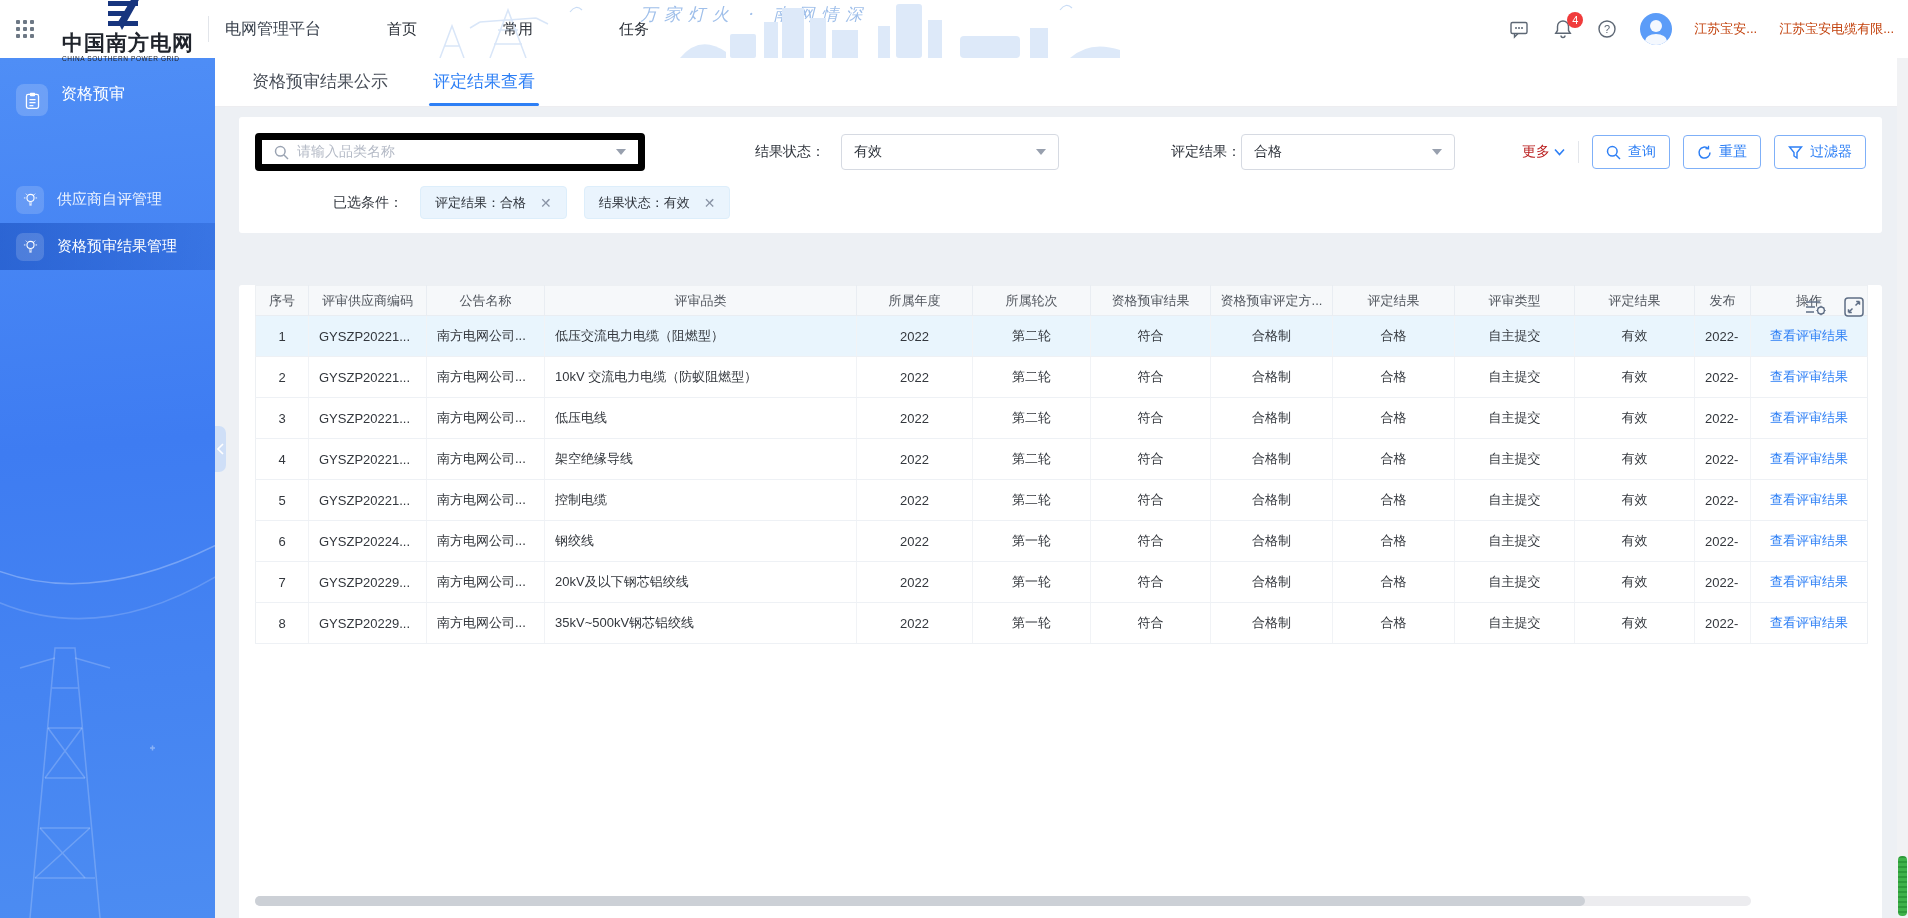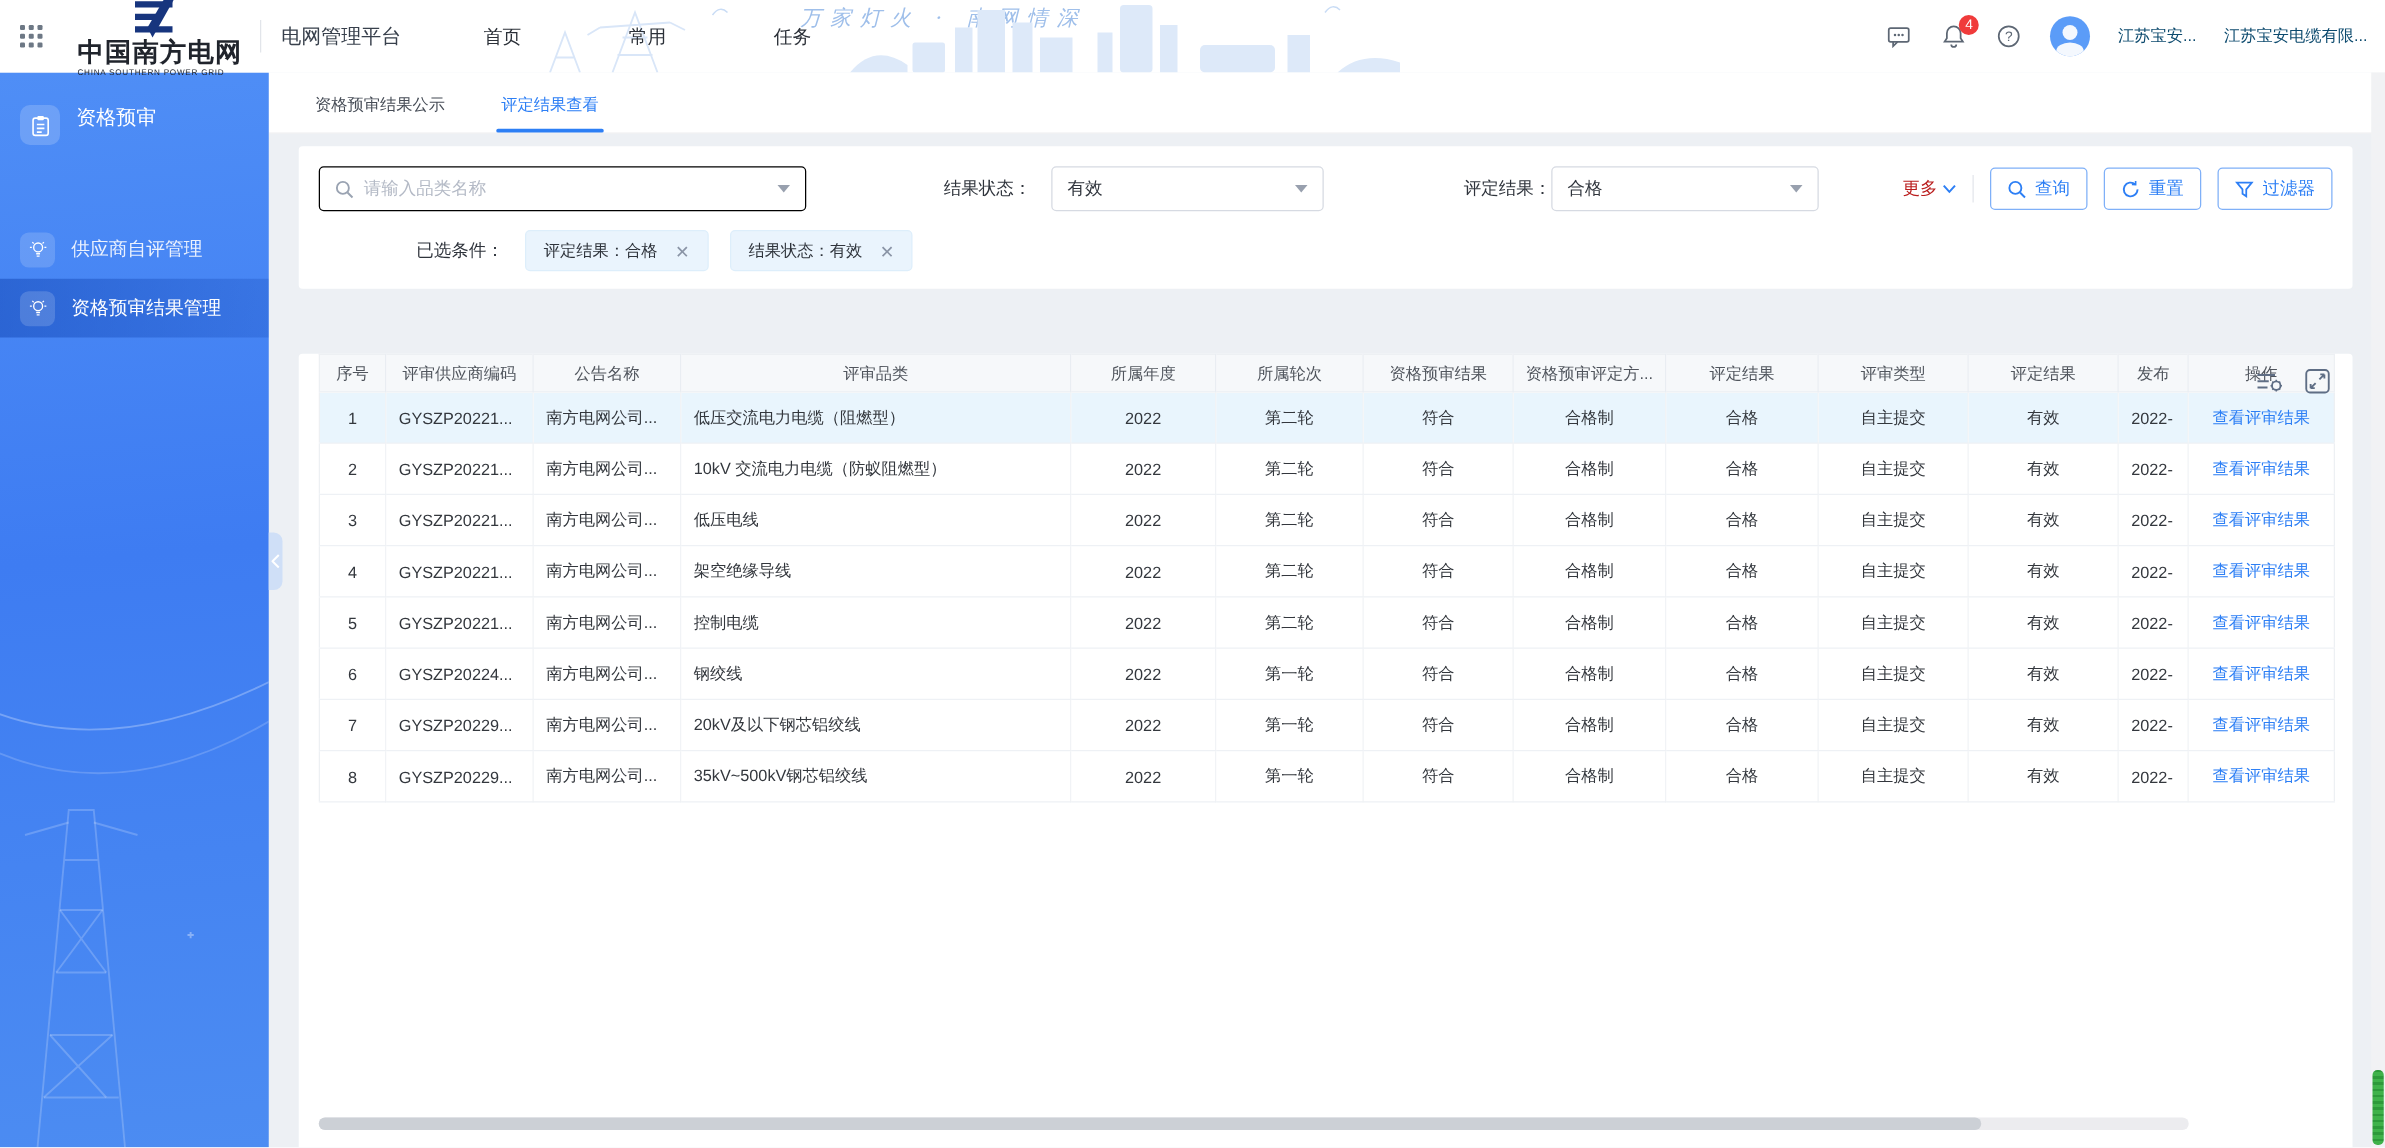--- a/index.html
+++ b/index.html
@@ -21,47 +21,47 @@
   .platform-title{font-size:16px;color:#38404c;}
   .topnav{display:flex;align-items:center;margin-left:66px;gap:86px;position:relative;z-index:2;}
   .nav-item{font-size:15px;color:#2b3038;cursor:pointer;}
   .top-right{position:absolute;right:14px;top:0;height:58px;display:flex;align-items:center;gap:22px;z-index:3;}
   .tool-ic{width:22px;height:22px;color:#5d6774;cursor:pointer;position:relative;}
   .tool-ic svg{width:22px;height:22px;display:block;}
   .badge{position:absolute;top:-6px;right:-9px;min-width:16px;height:16px;border-radius:8px;background:#f03b3b;color:#fff;font-size:11px;line-height:16px;text-align:center;padding:0 3px;}
   .avatar{width:32px;height:32px;border-radius:50%;background:#5b9cf8;position:relative;overflow:hidden;cursor:pointer;}
   .avatar i{position:absolute;left:50%;top:7px;width:12px;height:12px;margin-left:-6px;border-radius:50%;background:#f4f8fe;}
   .avatar b{position:absolute;left:50%;top:21px;width:22px;height:14px;margin-left:-11px;border-radius:50% 50% 0 0;background:#f4f8fe;}
-  .user-name,.company-name{font-size:13px;color:#0c4a6e;white-space:nowrap;cursor:pointer;}
+  .user-name,.company-name{font-size:13px;color:#c2410c;white-space:nowrap;cursor:pointer;}
 
   
   .sidebar{position:absolute;top:58px;left:0;width:215px;bottom:0;background:linear-gradient(175deg,#4f8ef6 0%,#3e7cf2 45%,#4c8cf2 100%);z-index:5;overflow:hidden;}
   .sb-decor{position:absolute;left:0;bottom:0;width:215px;height:420px;pointer-events:none;opacity:.8;}
   .sb-section{display:flex;align-items:flex-start;padding:26px 0 0 16px;color:#fff;}
   .sb-section .sb-ic{width:32px;height:32px;border-radius:8px;background:rgba(255,255,255,.18);display:flex;align-items:center;justify-content:center;}
   .sb-section-label{margin-left:13px;font-size:16px;color:#fff;}
   .sb-items{margin-top:60px;}
   .sb-item{display:flex;align-items:center;height:47px;padding-left:16px;color:#eaf1fe;cursor:pointer;}
   .sb-item .sb-ic{width:28px;height:28px;border-radius:7px;background:rgba(255,255,255,.16);display:flex;align-items:center;justify-content:center;}
   .sb-item-label{margin-left:13px;font-size:15px;}
   .sb-item.active{background:linear-gradient(90deg,rgba(21,74,185,.55),rgba(21,74,185,.28));color:#fff;}
   .collapse-handle{position:absolute;left:215px;top:426px;width:11px;height:46px;background:#cfdff7;border-radius:0 7px 7px 0;z-index:5;display:flex;align-items:center;justify-content:center;cursor:pointer;}
   .collapse-handle svg{width:7px;height:12px;}
 
   
   .main{position:absolute;left:215px;top:58px;right:0;bottom:0;background:#edf0f4;}
   .tabbar{height:49px;background:#fff;display:flex;align-items:flex-end;padding-left:33px;gap:37px;border-bottom:1px solid #ededf0;}
-  .tab{font-size:13px;padding:0 4px 13px 4px;cursor:pointer;color:#474d57;position:relative;}
+  .tab{font-size:17px;padding:0 4px 13px 4px;cursor:pointer;color:#474d57;position:relative;}
   .tab.active{color:#2d7ff5;}
   .tab.active::after{content:"";position:absolute;left:0;right:0;bottom:0;height:3px;background:#2d7ff5;border-radius:2px;}
 
   
   .filter-card{margin:10px 26px 0 24px;background:#fff;border-radius:3px;padding:16px 16px 14px 16px;}
   .filter-row1{display:flex;align-items:center;}
-  .search-select{width:390px;height:36px;border:1px solid #000000;border-radius:4px;display:flex;align-items:center;padding:12px 12px;cursor:pointer;background:#fff;}
+  .search-select{width:390px;height:36px;border:7px solid #000000;border-radius:4px;display:flex;align-items:center;padding:12px 12px;cursor:pointer;background:#fff;}
   .search-select .ph{flex:1;margin-left:8px;font-size:14px;color:#b4bac6;}
   .f-label{font-size:14px;color:#2f343c;white-space:nowrap;}
   .select-box{height:36px;border:1px solid #d6dae2;border-radius:4px;display:flex;align-items:center;padding:0 12px;cursor:pointer;background:#fff;}
   .select-box .val{flex:1;font-size:14px;color:#2f343c;}
   .caret{width:0;height:0;border-left:5px solid transparent;border-right:5px solid transparent;border-top:6px solid #98a0ae;}
   .grp-1{margin-left:110px;display:flex;align-items:center;gap:16px;}
   .grp-2{margin-left:112px;display:flex;align-items:center;}
   .filter-actions{margin-left:auto;display:flex;align-items:center;gap:13px;}
   .more-link{color:#b91c1c;font-size:14px;display:flex;align-items:center;gap:4px;cursor:pointer;}
   .v-div{width:1px;height:22px;background:#e3e6eb;}

